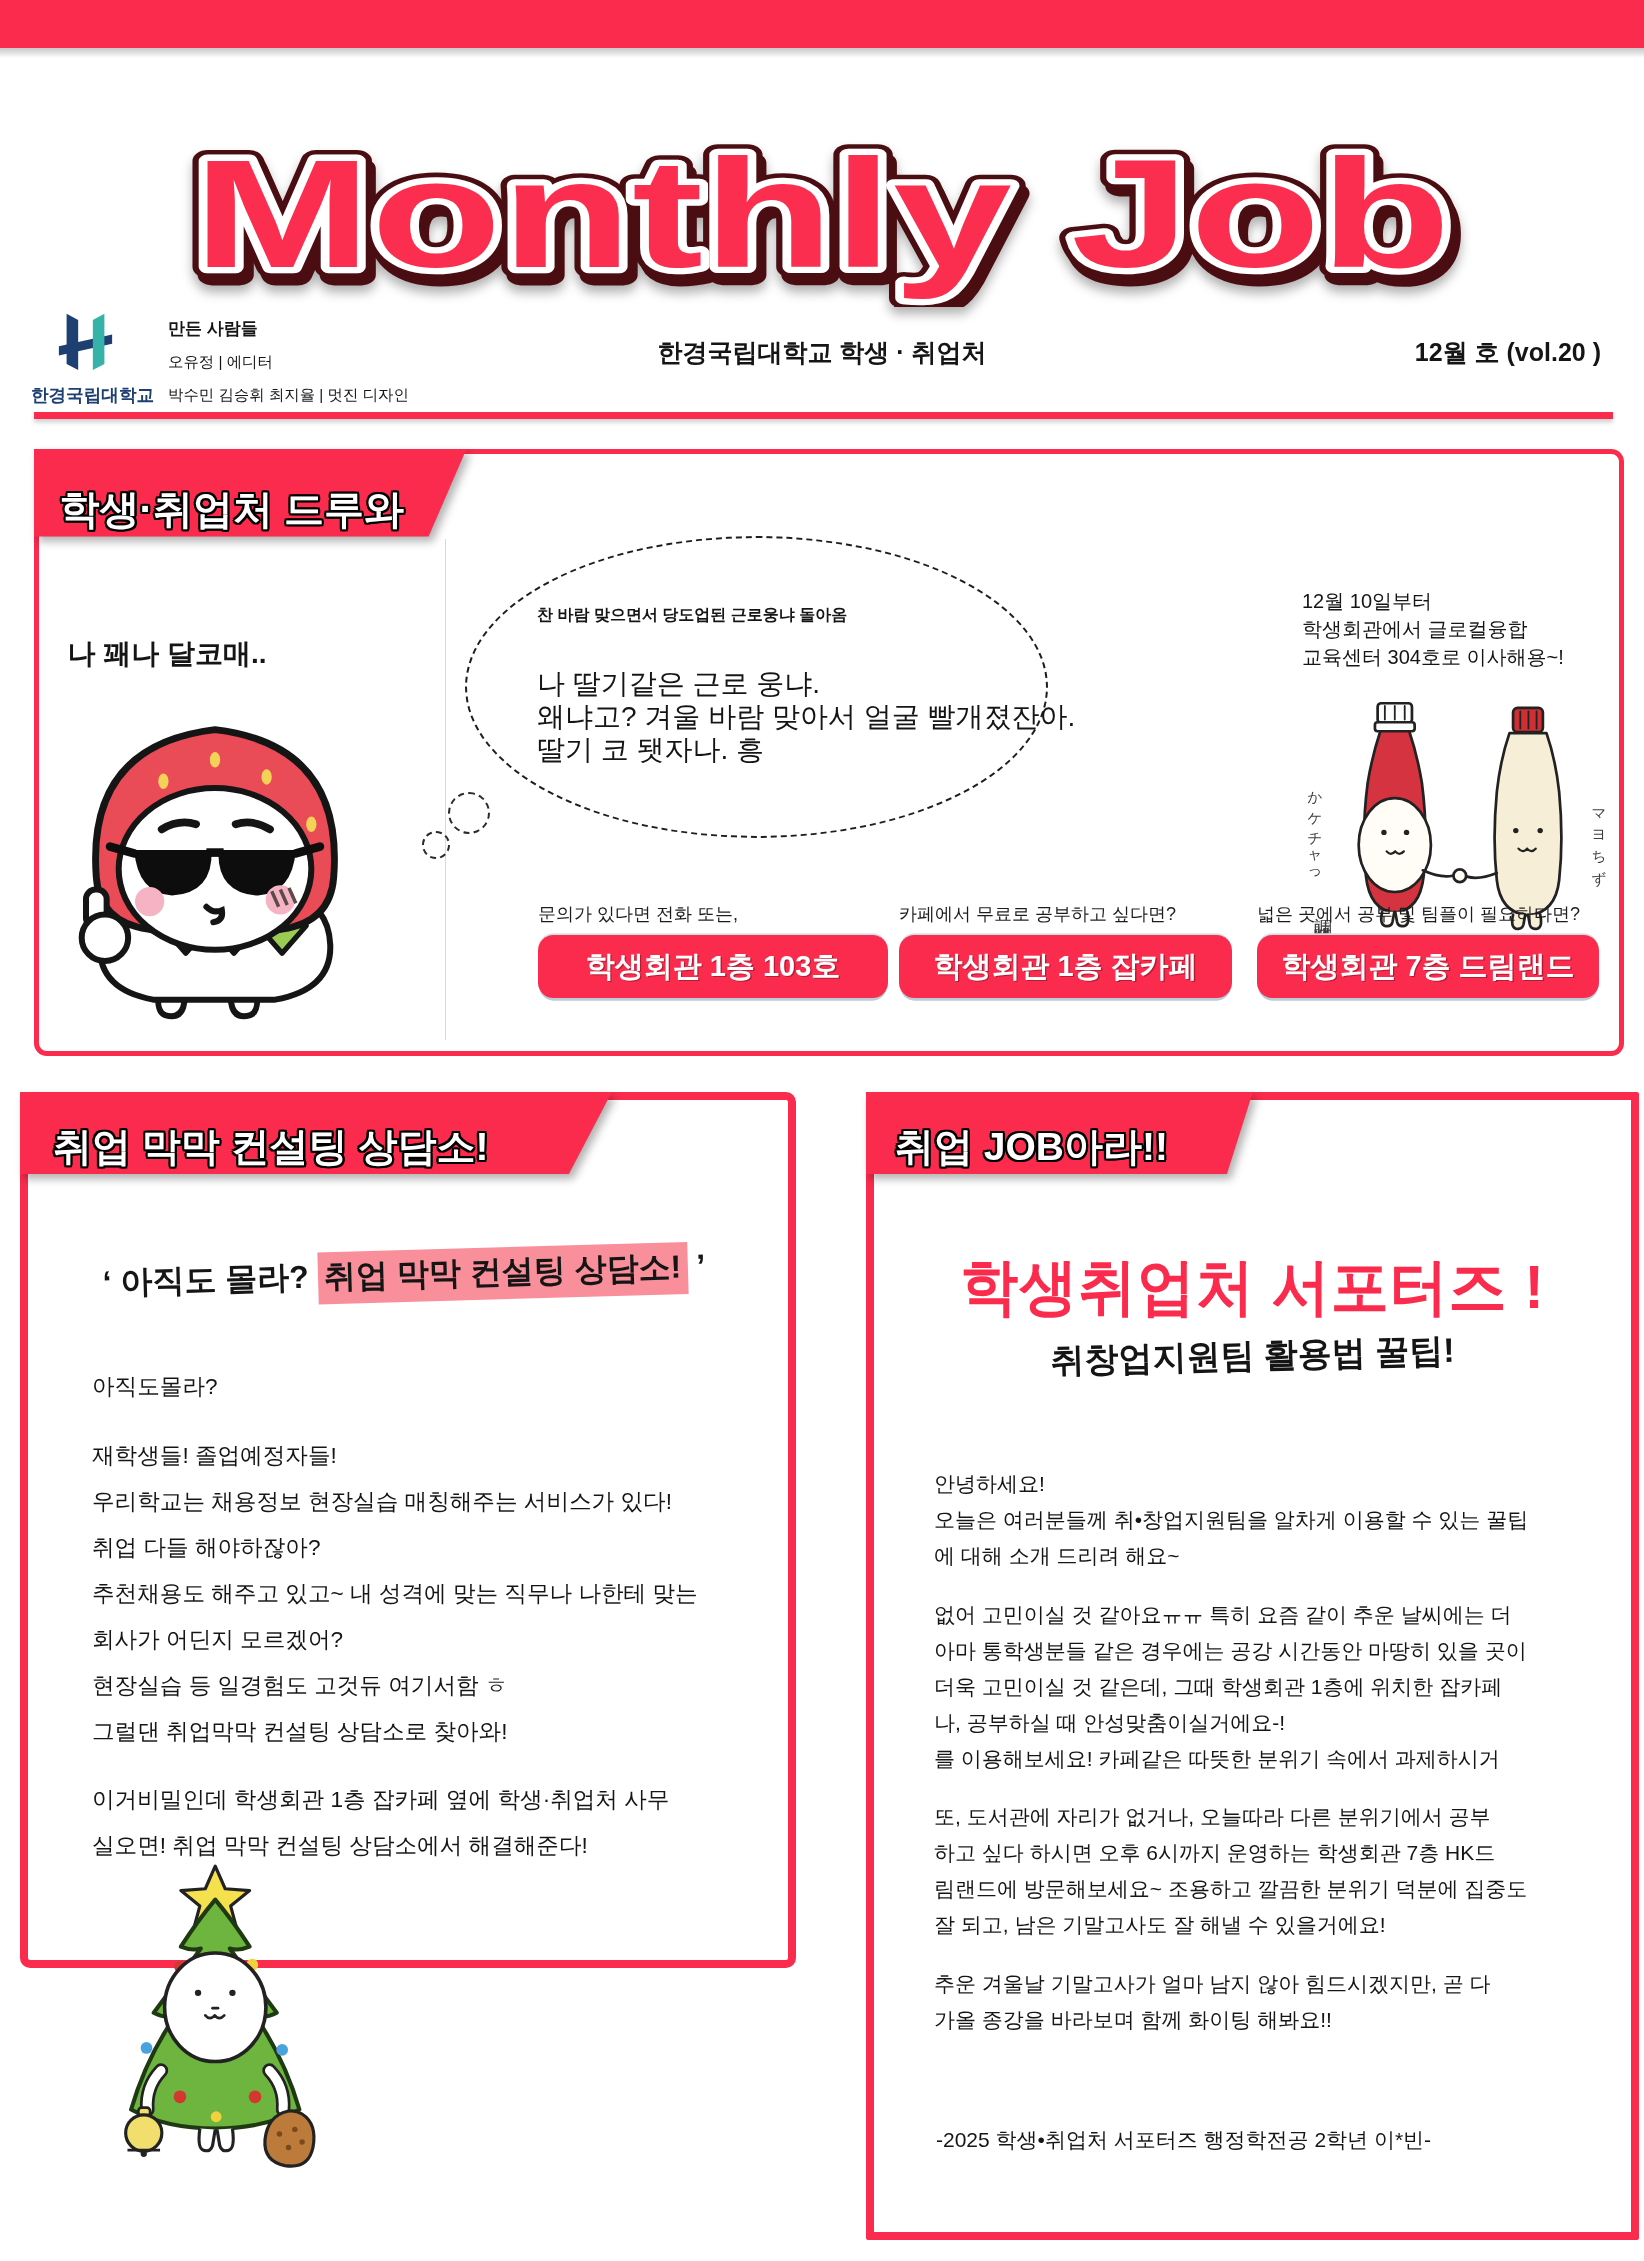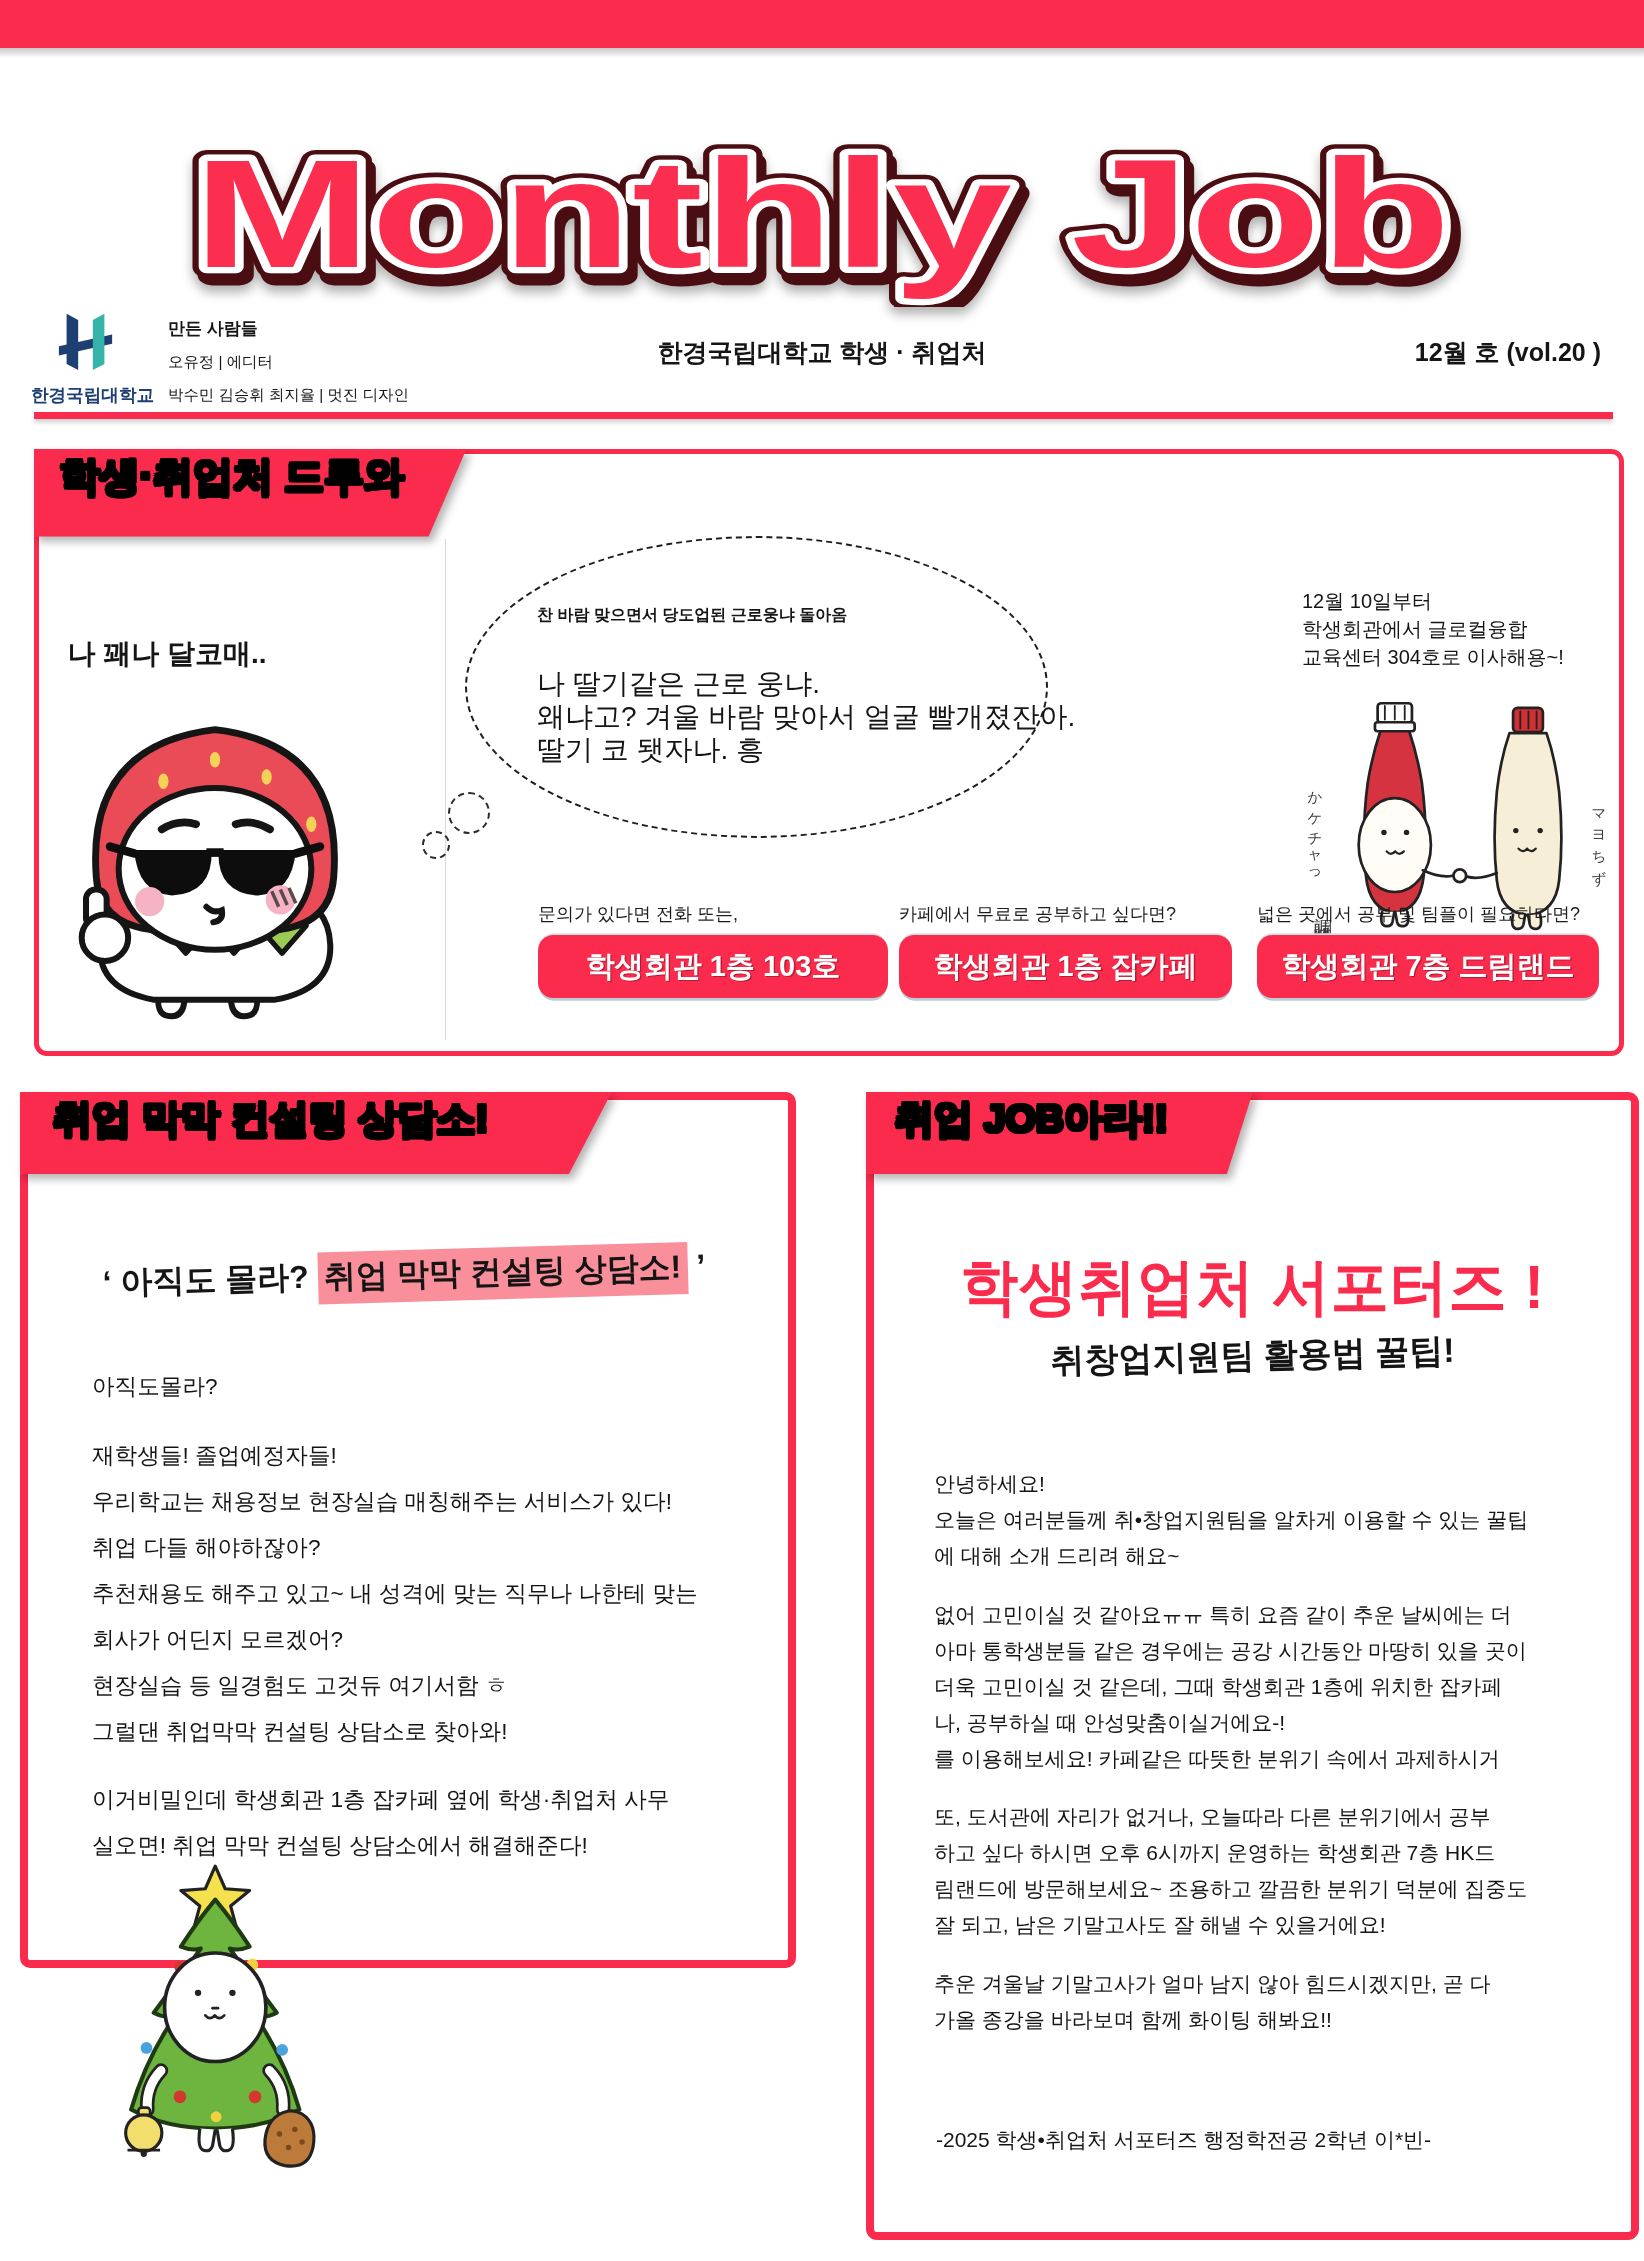--- a/index.html
+++ b/index.html
@@ -33,25 +33,25 @@
   .publisher{left:0;top:336px;width:1644px;text-align:center;
     font-size:25px;font-weight:bold;white-space:nowrap;}
   .issue{right:43px;top:336px;font-size:25px;font-weight:bold;white-space:nowrap;}
   .rule{left:34px;top:412px;width:1579px;height:7.2px;background:var(--red);
     box-shadow:0 3.6px 4.5px rgba(0,0,0,.18);}
 
   
   .card{position:absolute;background:#fff;border:5.4px solid var(--red);box-sizing:border-box;}
   .card1{left:34px;top:449px;width:1590px;height:607px;border-radius:12.7px;}
   .card2{left:20px;top:1092px;width:776px;height:876px;border-width:8.1px;border-radius:10px;}
-  .card3{left:866px;top:1092px;width:773px;height:1148px;border-width:8.1px;border-radius:11px;}
+  .card3{left:866px;top:1092px;width:773px;height:1148px;border-width:8.1px;border-radius:2px;}
 
   .banner-wrap{position:absolute;filter:drop-shadow(4.5px 5.4px 4.5px rgba(0,0,0,.30));}
-  .banner{background:var(--red);display:flex;align-items:flex-start;
-    color:#000000;font-weight:bold;white-space:nowrap;
+  .banner{background:var(--red);display:flex;align-items:flex-end;
+    color:#ffffff;font-weight:bold;white-space:nowrap;
     text-shadow:2.3px 0 0 #000,-2.3px 0 0 #000,0 2.3px 0 #000,0 -2.3px 0 #000,
       1.8px 1.8px 0 #000,-1.8px 1.8px 0 #000,1.8px -1.8px 0 #000,-1.8px -1.8px 0 #000;}
   .banner1{width:407px;height:88px;font-size:40px;padding-left:26px;
     clip-path:polygon(0 0,100% 0,calc(100% - 38px) 100%,0 100%);}
   .banner2{width:559px;height:82px;font-size:39px;padding-left:33px;
     clip-path:polygon(0 0,100% 0,calc(100% - 43px) 100%,0 100%);}
   .banner3{width:358px;height:82px;font-size:39px;padding-left:29px;
     clip-path:polygon(0 0,100% 0,calc(100% - 26px) 100%,0 100%);}
 
   

